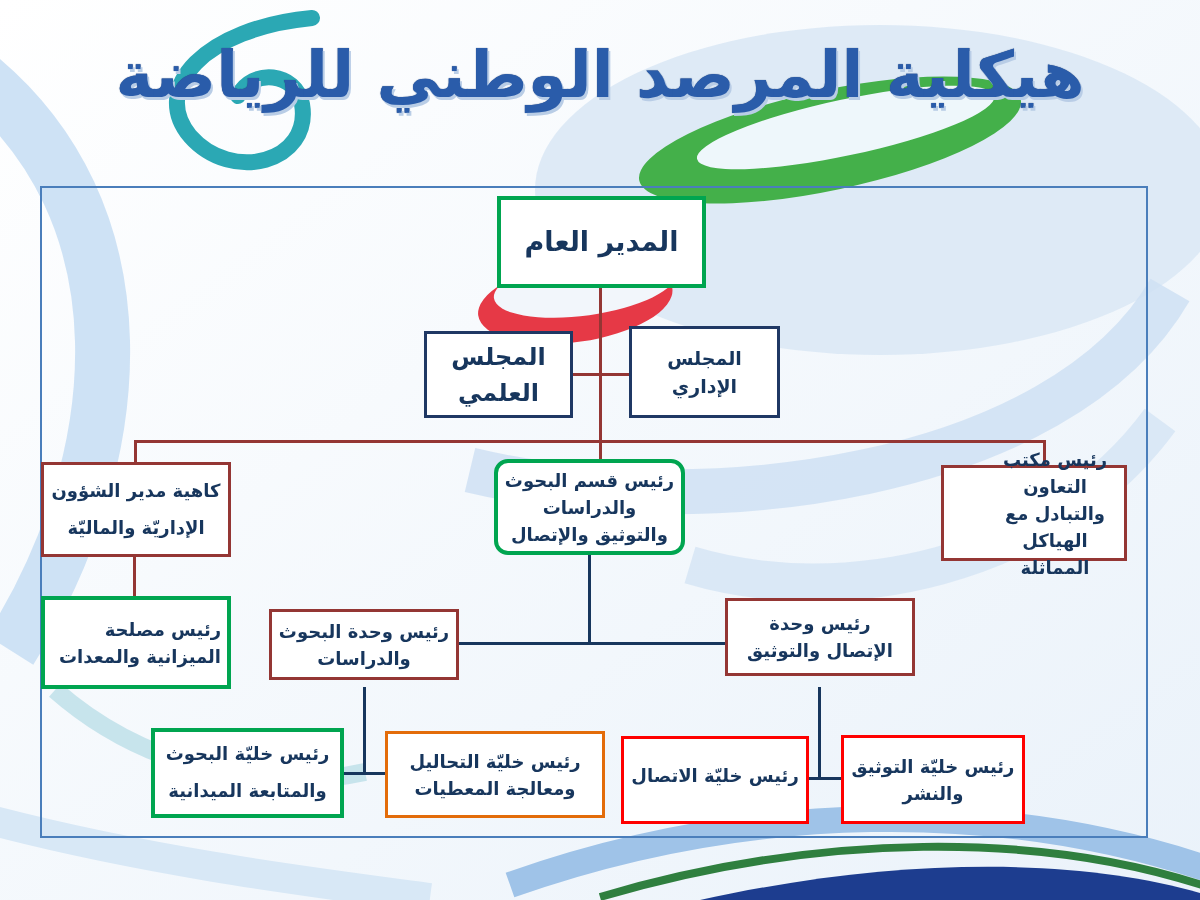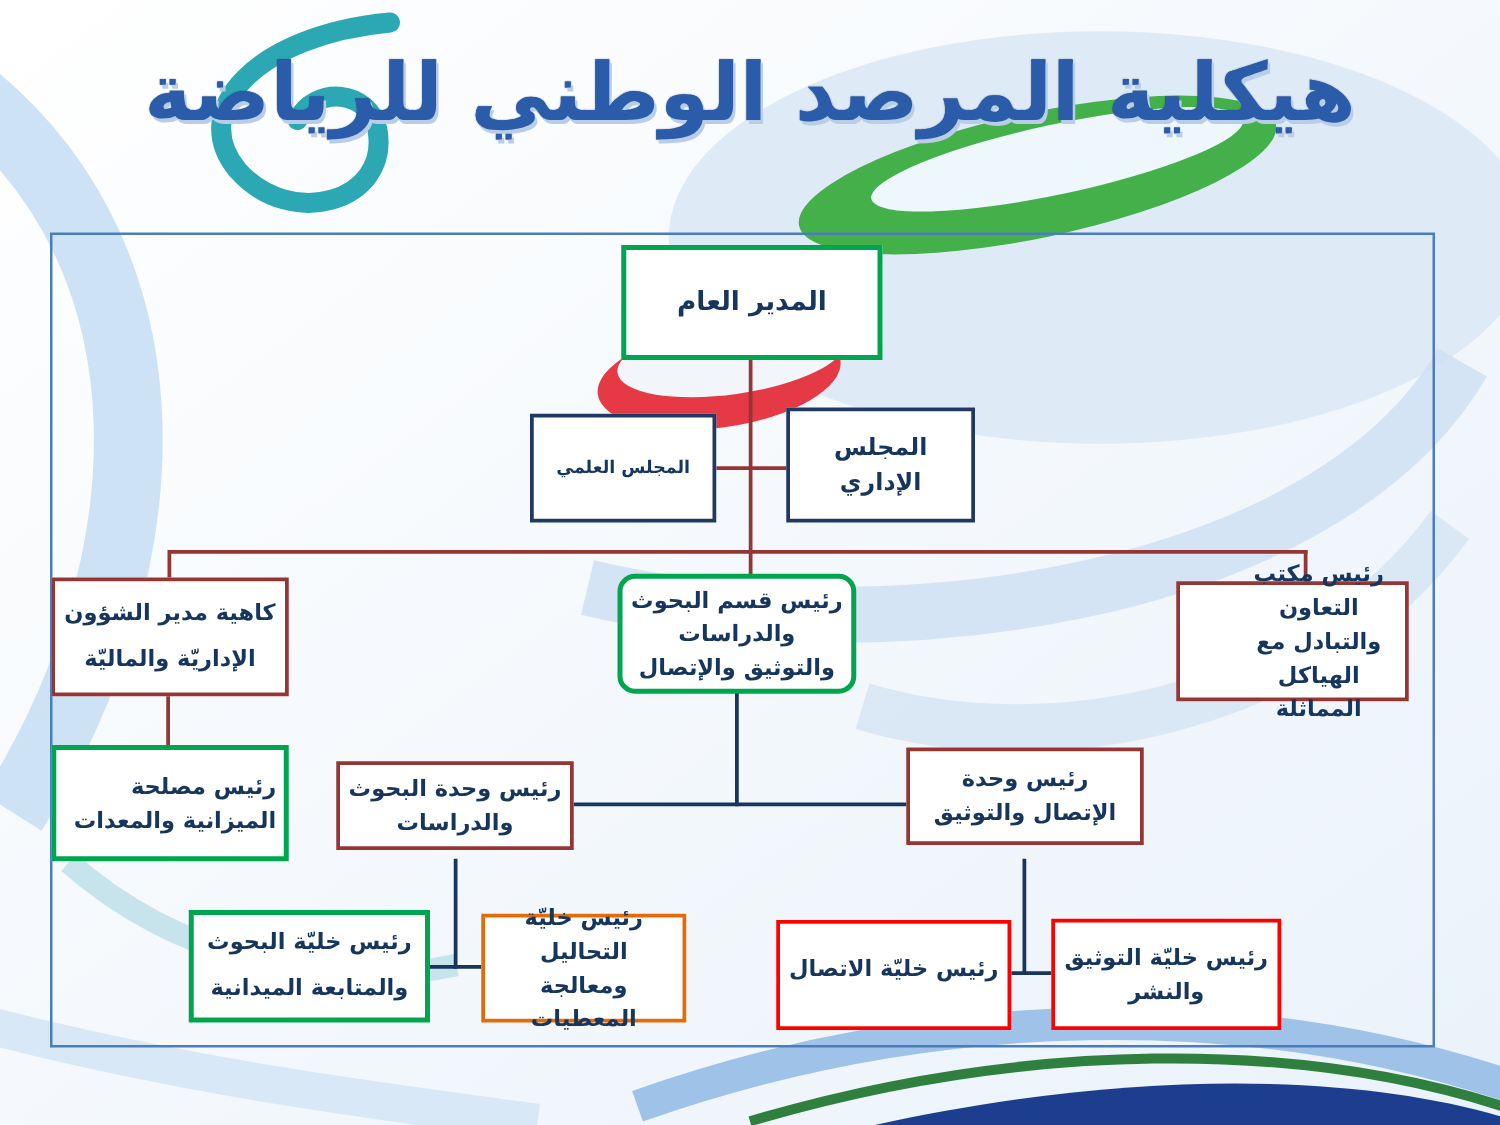--- a/index.html
+++ b/index.html
@@ -85,25 +85,25 @@
 <div class="ln c-red" style="left:134px;top:440px;width:3px;height:23px;"></div>
 <div class="ln c-red" style="left:1043px;top:440px;width:3px;height:26px;"></div>
 <div class="ln c-red" style="left:133px;top:556px;width:3px;height:41px;"></div>
 <div class="ln c-navy" style="left:588px;top:554px;width:3px;height:91px;"></div>
 <div class="ln c-navy" style="left:459px;top:642px;width:267px;height:3px;"></div>
 <div class="ln c-navy" style="left:363px;top:687px;width:3px;height:88px;"></div>
 <div class="ln c-navy" style="left:344px;top:772px;width:43px;height:3px;"></div>
 <div class="ln c-navy" style="left:818px;top:687px;width:3px;height:93px;"></div>
 <div class="ln c-navy" style="left:809px;top:777px;width:34px;height:3px;"></div>
 
-<div class="box b-green" style="left:497px;top:196px;width:209px;height:92px;font-size:21px;">
+<div class="box b-green" style="left:497px;top:196px;width:209px;height:92px;font-size:27px;">
   <span>المدير العام</span>
 </div>
 
-<div class="box b-navy" style="left:424px;top:331px;width:149px;height:87px;font-size:14px;">
+<div class="box b-navy" style="left:424px;top:331px;width:149px;height:87px;font-size:24px;">
   <span>المجلس العلمي</span>
 </div>
 
 <div class="box b-navy" style="left:629px;top:326px;width:151px;height:92px;font-size:19px;">
   <span>المجلس الإداري</span>
 </div>
 
 <div class="box b-dred sp" style="left:41px;top:462px;width:190px;height:95px;">
   <span>كاهية مدير الشؤون الإداريّة والماليّة</span>
 </div>
@@ -125,21 +125,21 @@
 </div>
 
 <div class="box b-dred" style="left:725px;top:598px;width:190px;height:78px;align-items:center;">
   <span>رئيس وحدة الإتصال والتوثيق</span>
 </div>
 
 <div class="box b-green sp" style="left:151px;top:728px;width:193px;height:90px;">
   <span>رئيس خليّة البحوث والمتابعة الميدانية</span>
 </div>
 
-<div class="box b-orange" style="left:385px;top:731px;width:164px;height:87px;">
+<div class="box b-orange" style="left:385px;top:731px;width:220px;height:87px;">
   <span>رئيس خليّة التحاليل ومعالجة المعطيات</span>
 </div>
 
 <div class="box b-red" style="left:621px;top:736px;width:188px;height:88px;align-items:center;padding-bottom:14px;">
   <span>رئيس خليّة الاتصال</span>
 </div>
 
 <div class="box b-red" style="left:841px;top:735px;width:184px;height:89px;">
   <span>رئيس خليّة التوثيق والنشر</span>
 </div>

